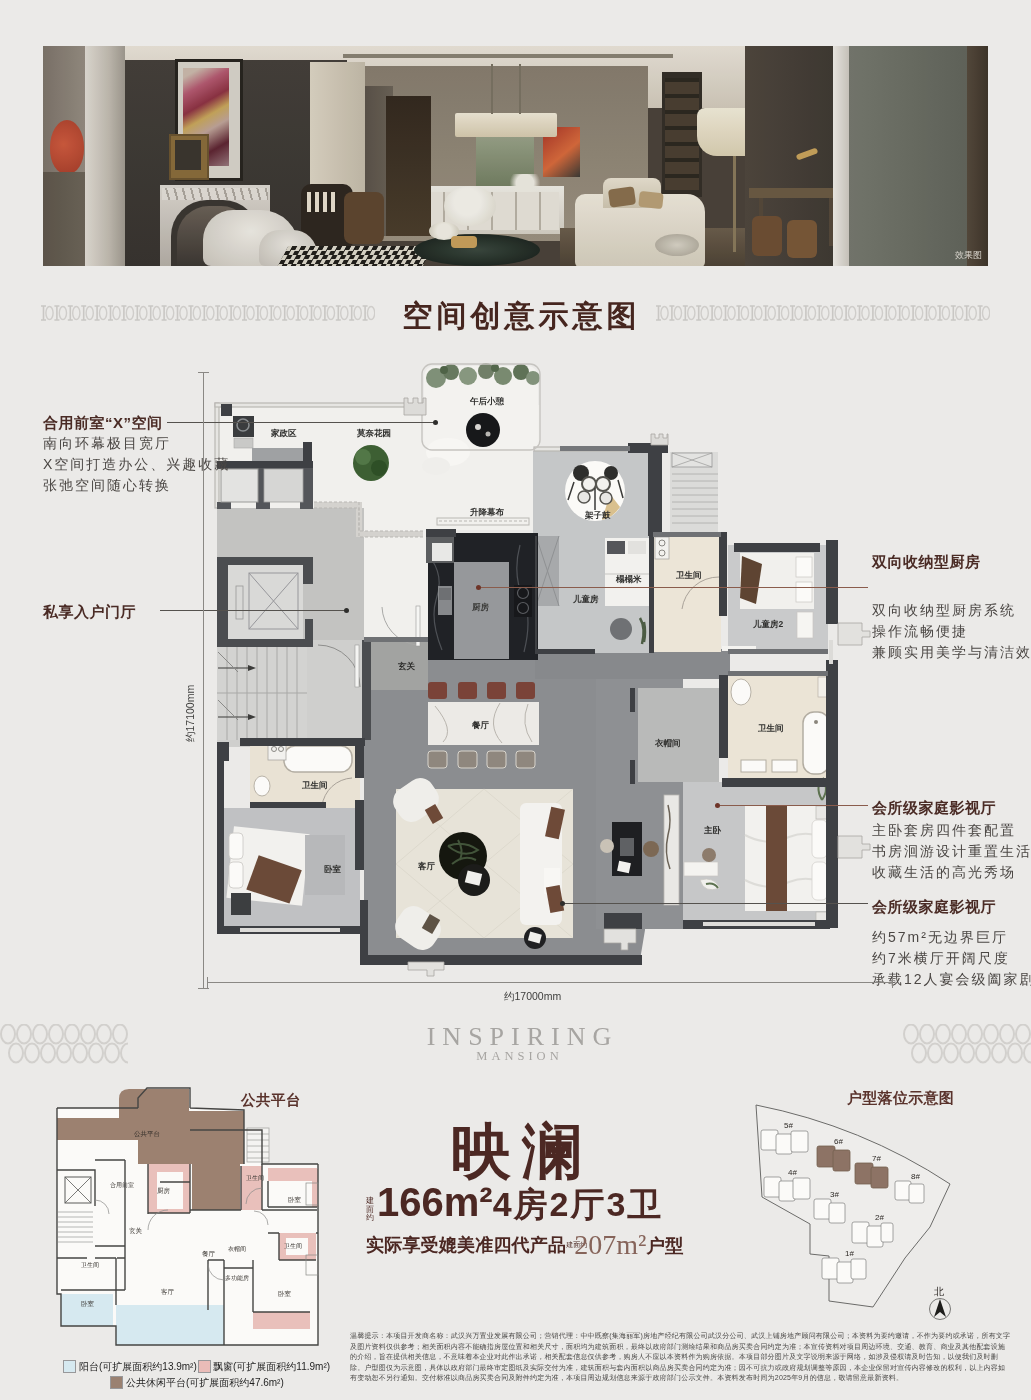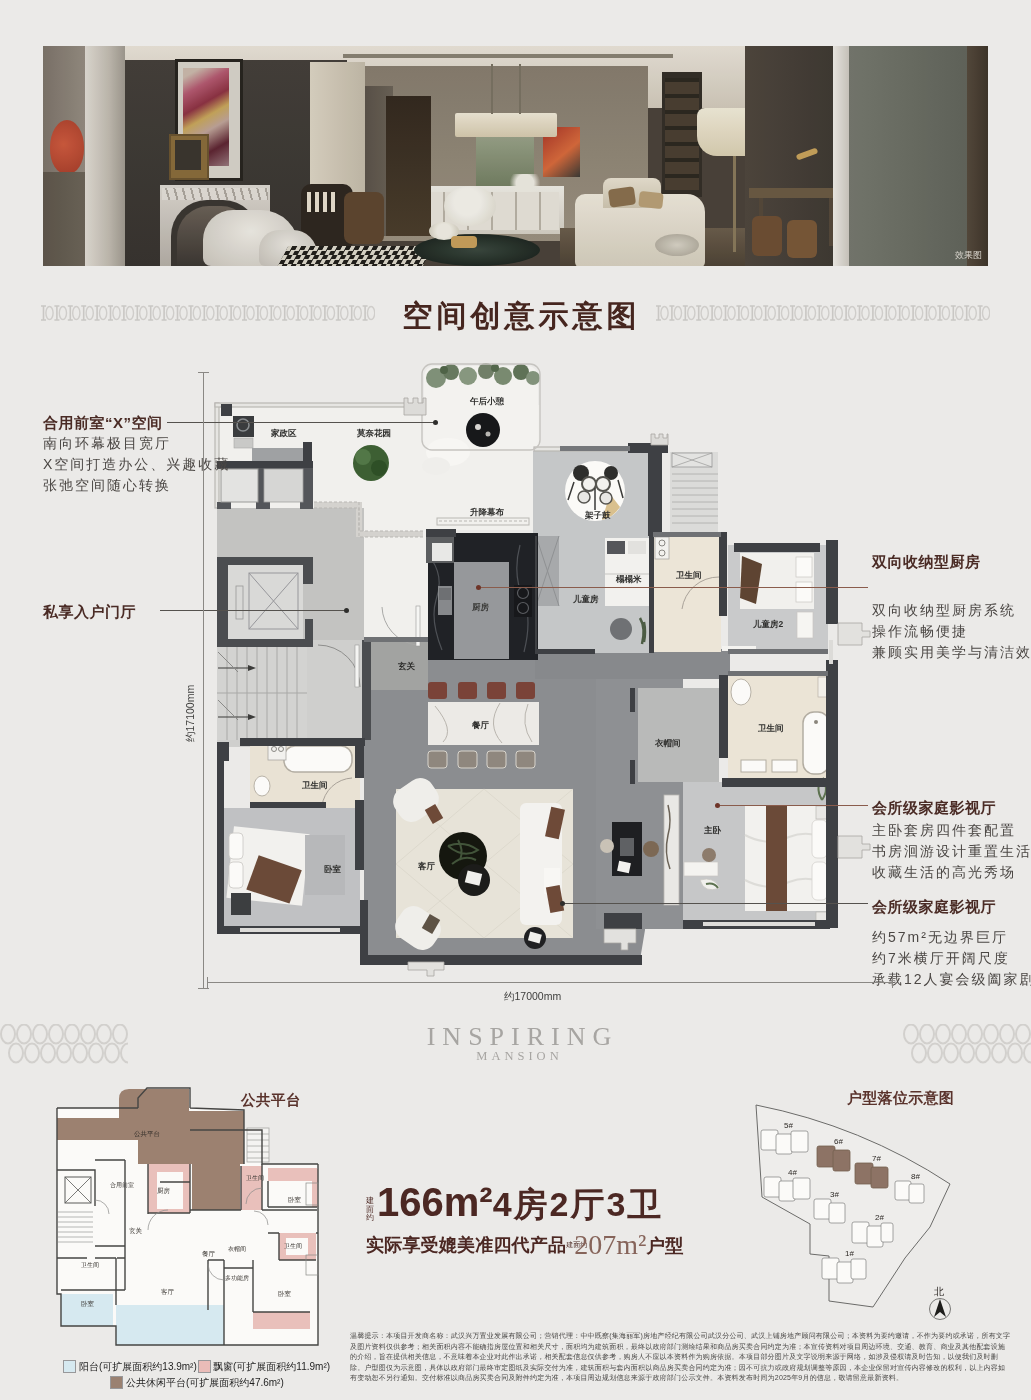--- a/index.html
+++ b/index.html
@@ -814,20 +814,21 @@
     <path d="M190,1130 h54 M244,1130 v34"></path>
   </g>
 
   <g stroke="#8a8a88" stroke-width="0.7" fill="none">
     <path d="M148,1230 a20 20 0 0 1 20,-20 M95,1200 a14 14 0 0 1 14,14 M262,1188 a16 16 0 0 0 -16,16 M268,1225 a14 14 0 0 0 -14,-14 M224,1280 a16 16 0 0 1 -16,-16"></path>
     <rect x="306" y="1183" width="12" height="22"></rect>
     <rect x="306" y="1255" width="12" height="20"></rect>
   </g>
 </svg>
 
+<div class="abs" style="left:352px;top:1112px;width:340px;text-align:center;font-family:'Liberation Serif',serif;font-weight:bold;font-size:60px;letter-spacing:11px;color:#4c2823;">映澜</div>
 
 <div class="abs" style="left:366px;top:1189px;">
   <span class="abs" style="left:0px;top:8px;font-size:8px;color:#4c2823;width:9px;line-height:8.5px;letter-spacing:0;">建面约</span>
   <span class="abs" style="left:11px;top:-9px;font-family:Liberation Sans, sans-serif;font-weight:bold;font-size:40px;color:#4c2823;letter-spacing:0px;white-space:nowrap;">166m²<span style="font-size:34px;letter-spacing:2px;">4房2厅3卫</span></span>
 </div>
 
 <div class="abs" style="left:366px;top:1229px;white-space:nowrap;">
   <span style="font-weight:bold;font-size:18px;color:#4c2823;letter-spacing:0.2px;vertical-align:middle;">实际享受媲美准四代产品</span><span style="font-size:7px;color:#4c2823;width:8px;line-height:7.5px;display:inline-block;vertical-align:middle;letter-spacing:0;">建面约</span><span style="font-family:'Liberation Serif',serif;font-size:28px;color:#86645a;vertical-align:middle;">207m²</span><span style="font-weight:bold;font-size:18.5px;color:#4c2823;vertical-align:middle;">户型</span>
 </div>
 

